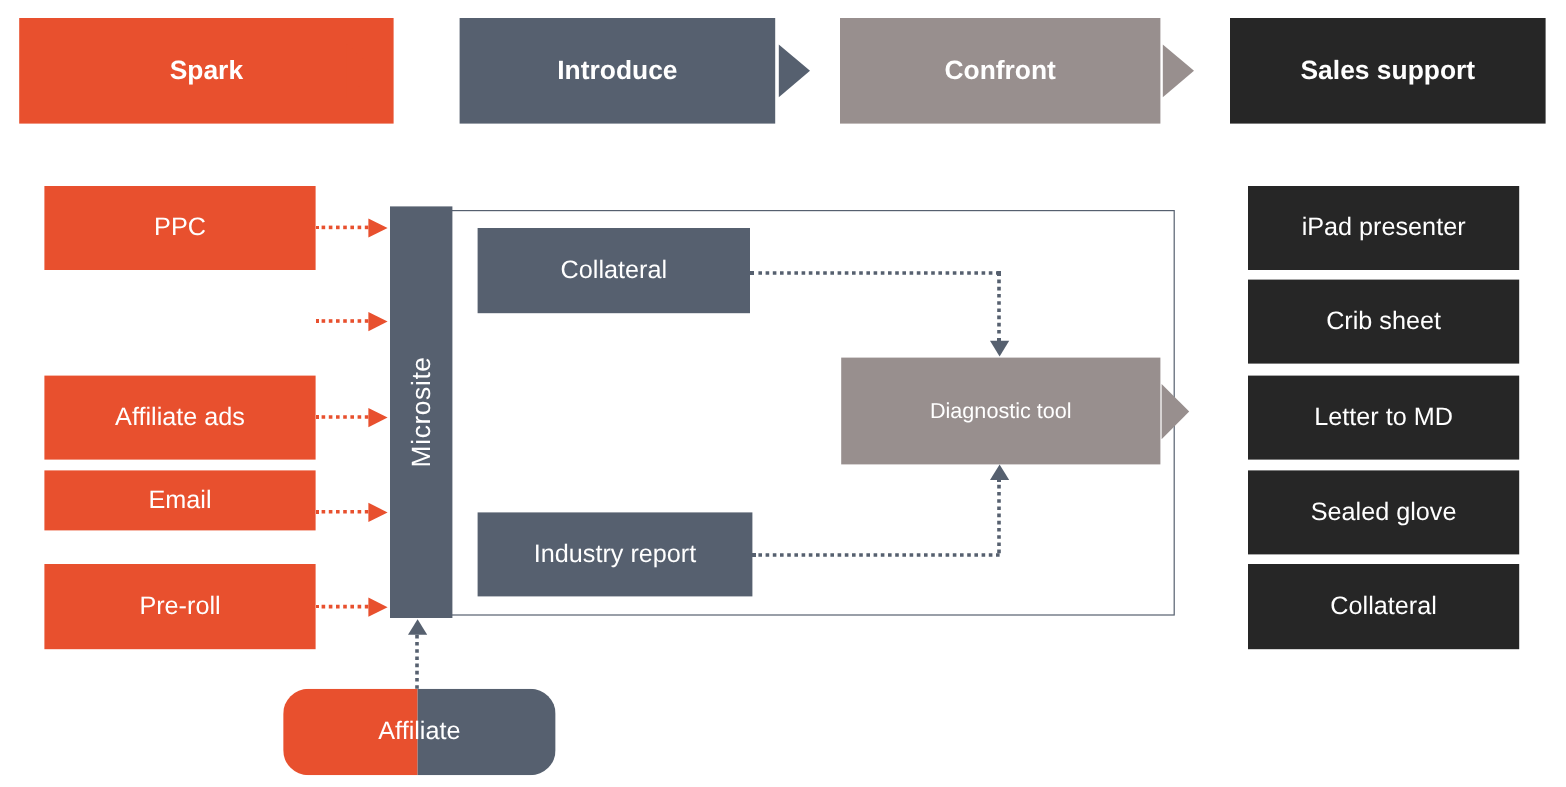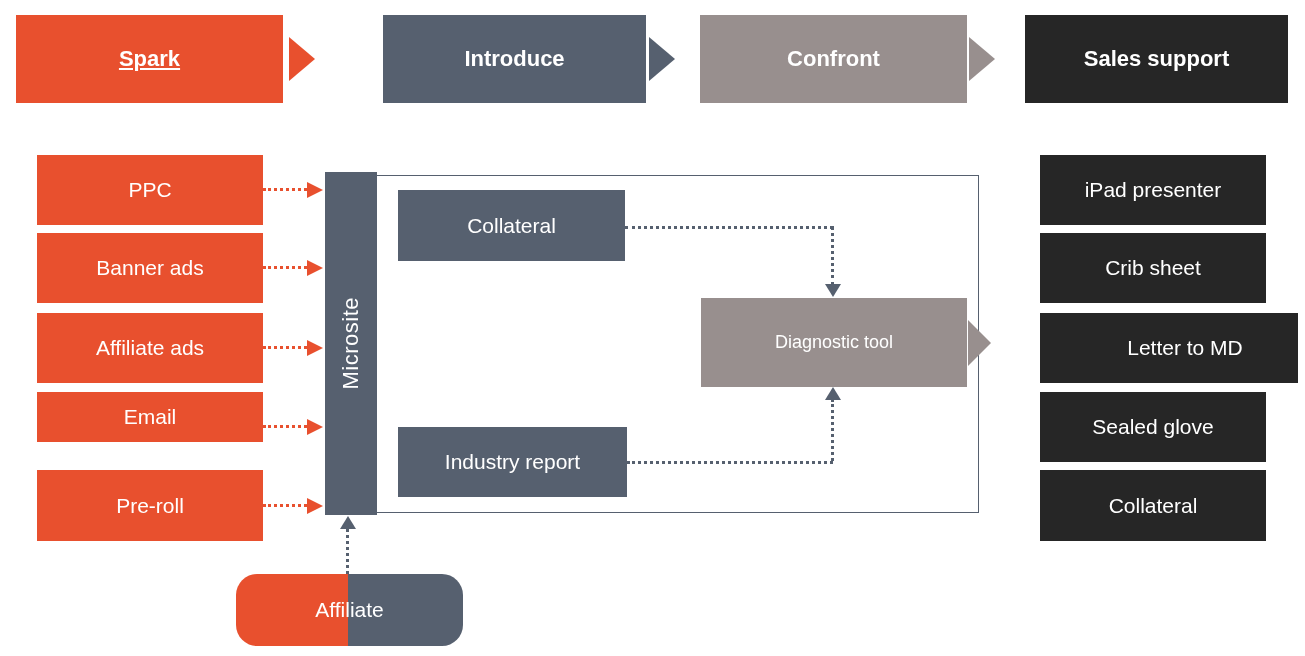--- a/index.html
+++ b/index.html
@@ -47,33 +47,32 @@
   #affiliate{left:236px;top:574px;width:227px;height:72px;padding:0;overflow:hidden;border-radius:21px;}
   #affiliate .half-orange{position:absolute;left:0;top:0;width:112px;height:72px;background:var(--orange);}
   #affiliate .half-slate{position:absolute;left:112px;top:0;width:115px;height:72px;background:var(--slate);}
   #affiliate .label{position:relative;z-index:2;}
 </style>
 </head>
 <body>
 
 <div id="canvas">
 
-  <div class="box stage bg-orange" style="left:16px;top:15px;width:267px;height:88px;text-decoration:underline;">Spark</div>
+  <div class="box stage bg-orange" style="left:16px;top:15px;width:312px;height:88px;">Spark</div>
   <div class="tri stage-arrow orange" style="left:289px;top:37px;"></div>
 
   <div class="box stage bg-slate" style="left:383px;top:15px;width:263px;height:88px;">Introduce</div>
   <div class="tri stage-arrow slate" style="left:649px;top:37px;"></div>
 
   <div class="box stage bg-taupe" style="left:700px;top:15px;width:267px;height:88px;">Confront</div>
   <div class="tri stage-arrow taupe" style="left:969px;top:37px;"></div>
 
   <div class="box stage bg-dark" style="left:1025px;top:15px;width:263px;height:88px;">Sales support</div>
 
   <div class="box bg-orange" style="left:37px;top:155px;width:226px;height:70px;">PPC</div>
-  <div class="box bg-orange" style="left:37px;top:233px;width:226px;height:70px;">Banner ads</div>
   <div class="box bg-orange" style="left:37px;top:313px;width:226px;height:70px;">Affiliate ads</div>
   <div class="box bg-orange" style="left:37px;top:392px;width:226px;height:50px;">Email</div>
   <div class="box bg-orange" style="left:37px;top:470px;width:226px;height:71px;">Pre-roll</div>
 
   <div class="dot-h red" style="left:263px;top:188px;width:44px;"></div>
   <div class="tri red-head" style="left:307px;top:182px;"></div>
   <div class="dot-h red" style="left:263px;top:266px;width:44px;"></div>
   <div class="tri red-head" style="left:307px;top:260px;"></div>
   <div class="dot-h red" style="left:263px;top:346px;width:44px;"></div>
   <div class="tri red-head" style="left:307px;top:340px;"></div>
@@ -104,17 +103,17 @@
   <div id="affiliate" class="box">
     <div class="half-orange"></div>
     <div class="half-slate"></div>
     <span class="label">Affiliate</span>
   </div>
   <div class="dot-v" style="left:346px;top:529px;height:45px;"></div>
   <div class="tri head-up" style="left:340px;top:516px;"></div>
 
   <div class="box bg-dark" style="left:1040px;top:233px;width:226px;height:70px;">Crib sheet</div>
   <div class="box bg-dark" style="left:1040px;top:155px;width:226px;height:70px;">iPad presenter</div>
-  <div class="box bg-dark" style="left:1040px;top:313px;width:226px;height:70px;padding-left:32px;">Letter to MD</div>
+  <div class="box bg-dark" style="left:1040px;top:313px;width:226px;height:70px;">Letter to MD</div>
   <div class="box bg-dark" style="left:1040px;top:392px;width:226px;height:70px;">Sealed glove</div>
   <div class="box bg-dark" style="left:1040px;top:470px;width:226px;height:71px;">Collateral</div>
 
 </div>
 
 </body></html>

